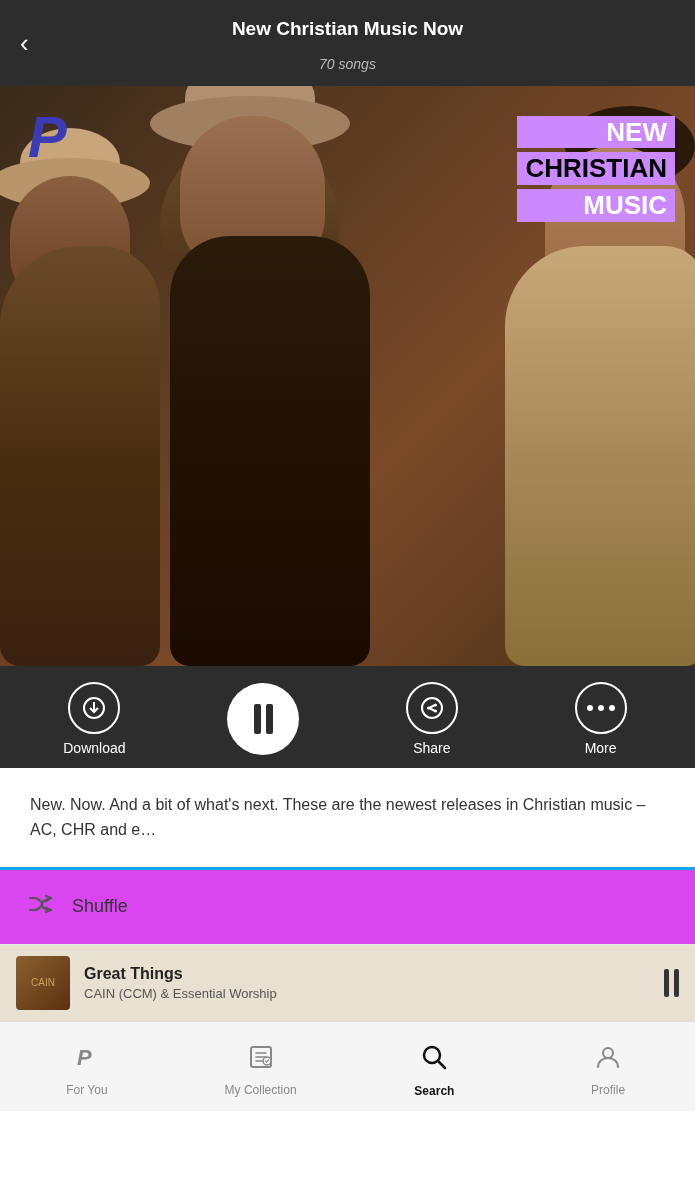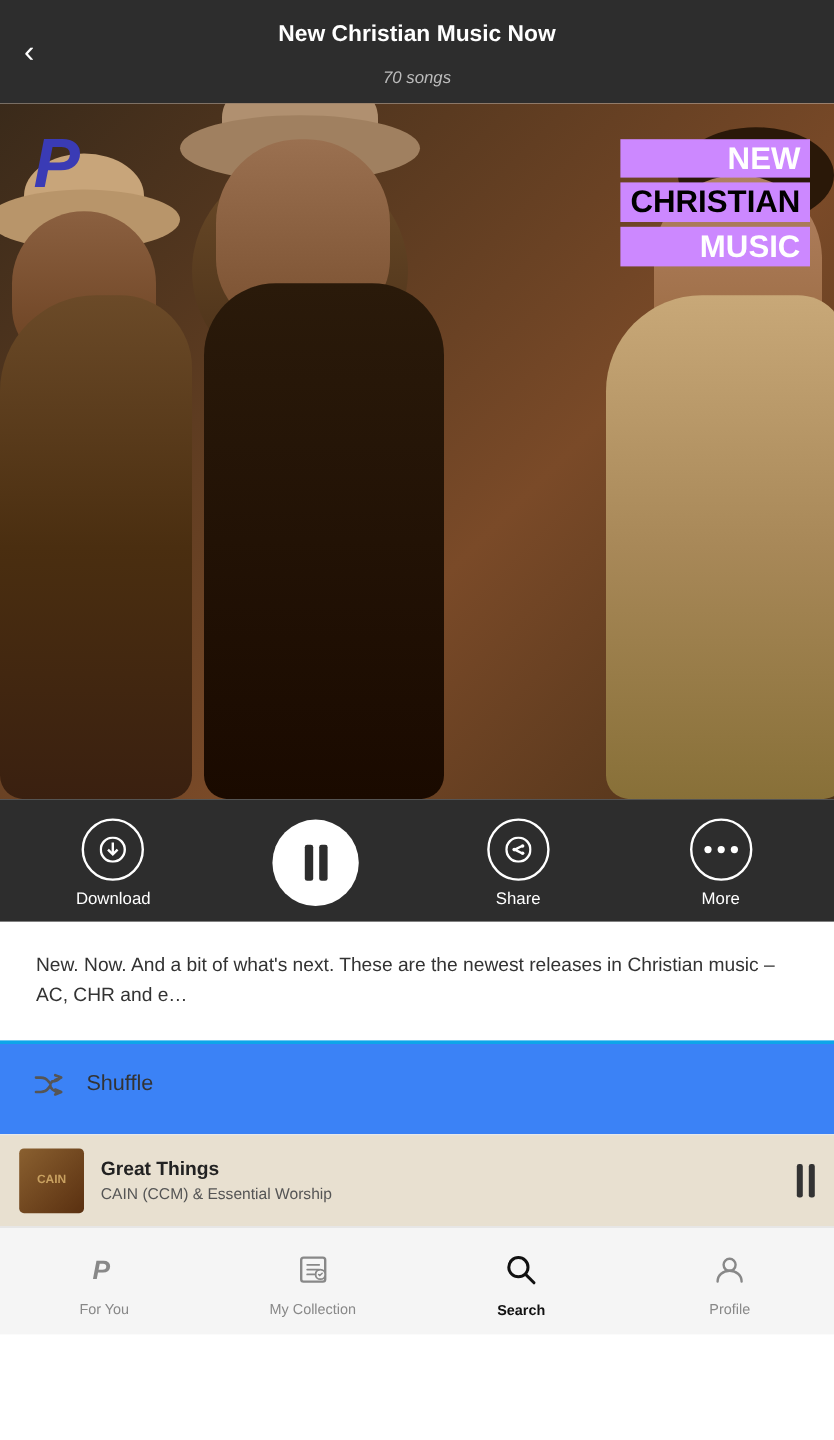--- a/index.html
+++ b/index.html
@@ -305,24 +305,24 @@
       background: #fff;
       padding: 24px 30px;
       font-size: 16px;
       color: #333;
       line-height: 1.6;
       border-bottom: 3px solid #0ea5e9;
     }
 
     
     .shuffle-row {
-      background: #3b82f6;
+      background: #d946ef;
       padding: 22px 28px;
       display: flex;
-      align-items: flex-start;
+      align-items: center;
       gap: 16px;
       border-bottom: 1px solid #e8e8e8;
     }
     .shuffle-icon {
       font-size: 24px;
       color: #555;
     }
     .shuffle-label {
       font-size: 18px;
       font-weight: 500;
@@ -342,21 +342,21 @@
       width: 54px;
       height: 54px;
       background: linear-gradient(135deg, #8a6030 0%, #5a3010 100%);
       border-radius: 4px;
       flex-shrink: 0;
       display: flex;
       align-items: center;
       justify-content: center;
       font-size: 10px;
       color: #c8a060;
-      font-weight: 700;
+      font-weight: 400;
       text-align: center;
       line-height: 1.1;
     }
     .now-playing-info {
       flex: 1;
     }
     .now-playing-title {
       font-size: 16px;
       font-weight: 700;
       color: #222;

